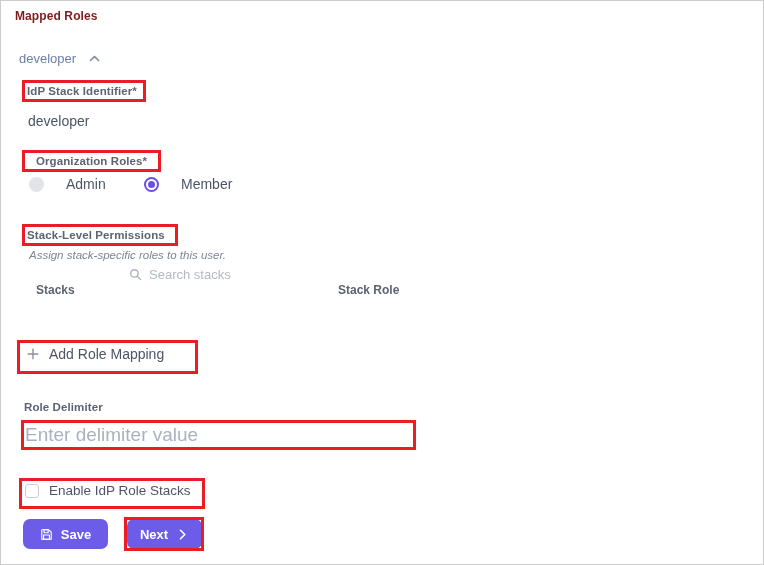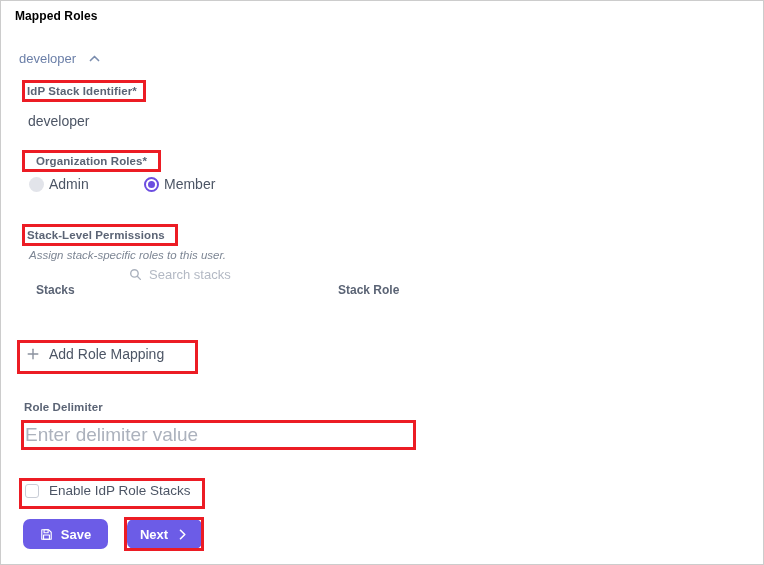--- a/index.html
+++ b/index.html
@@ -30,21 +30,21 @@
     z-index: 5;
   }
 
   
   .panel-title {
     position: absolute;
     left: 14px;
     top: 8px;
     font-size: 12px;
     font-weight: bold;
-    color: #000000;
+    color: #7f1d1d;
     letter-spacing: 0.1px;
   }
 
   .accordion-header {
     position: absolute;
     left: 18px;
     top: 50px;
     display: flex;
     align-items: center;
     gap: 12px;
@@ -109,21 +109,21 @@
     position: absolute;
     left: 50%;
     top: 50%;
     width: 7px;
     height: 7px;
     margin: -3.5px 0 0 -3.5px;
     border-radius: 50%;
     background: #6c4ee0;
   }
   .radio-label {
-    margin-left: 5px;
+    margin-left: 22px;
     font-size: 14px;
     color: #4c5565;
   }
 
   
   .helper-text {
     position: absolute;
     left: 28px;
     top: 248px;
     font-size: 11.5px;

